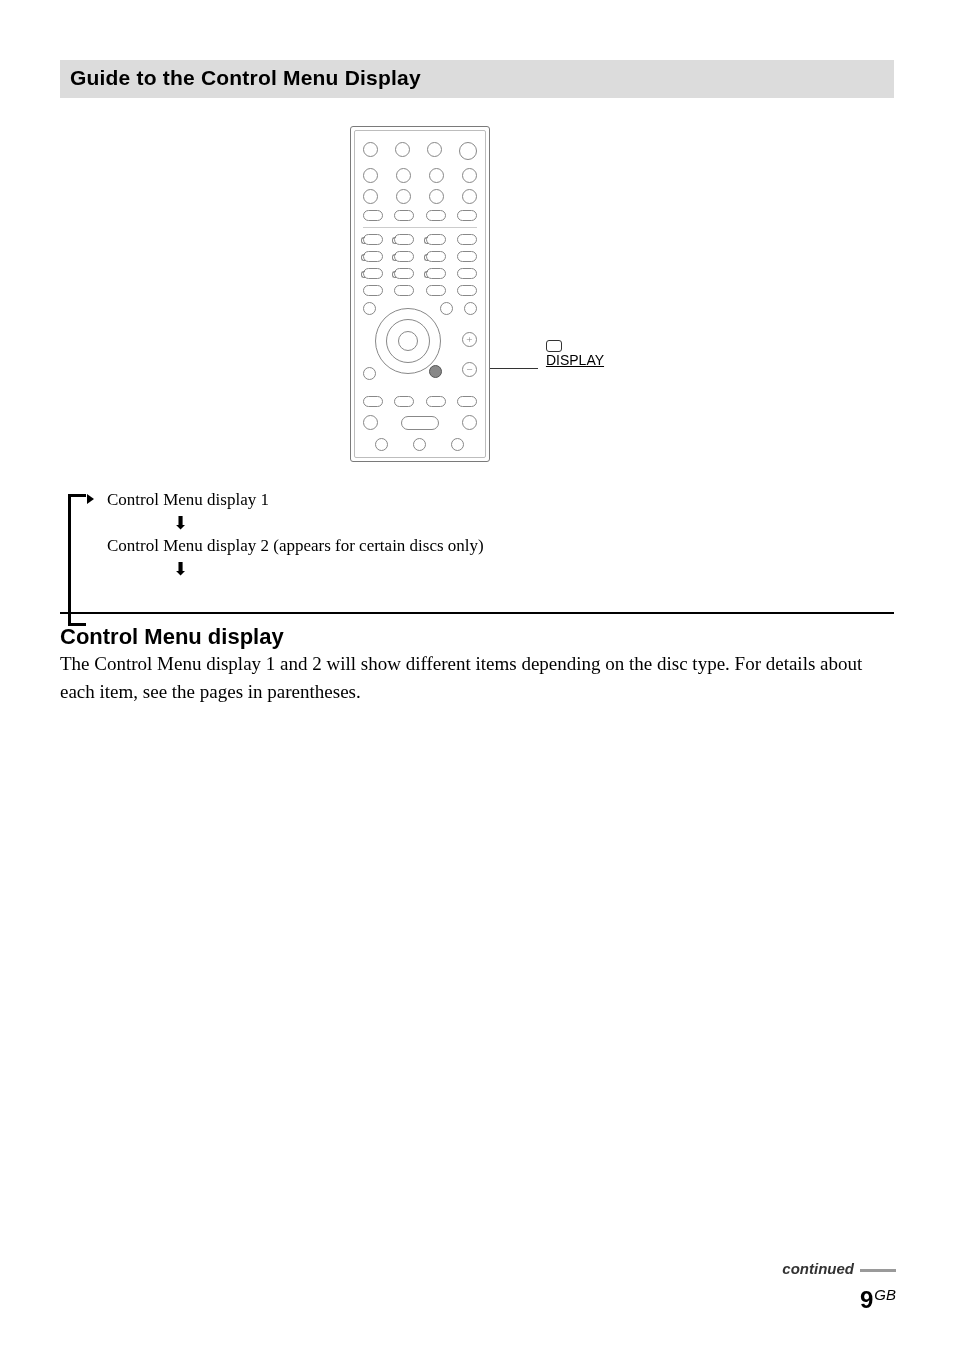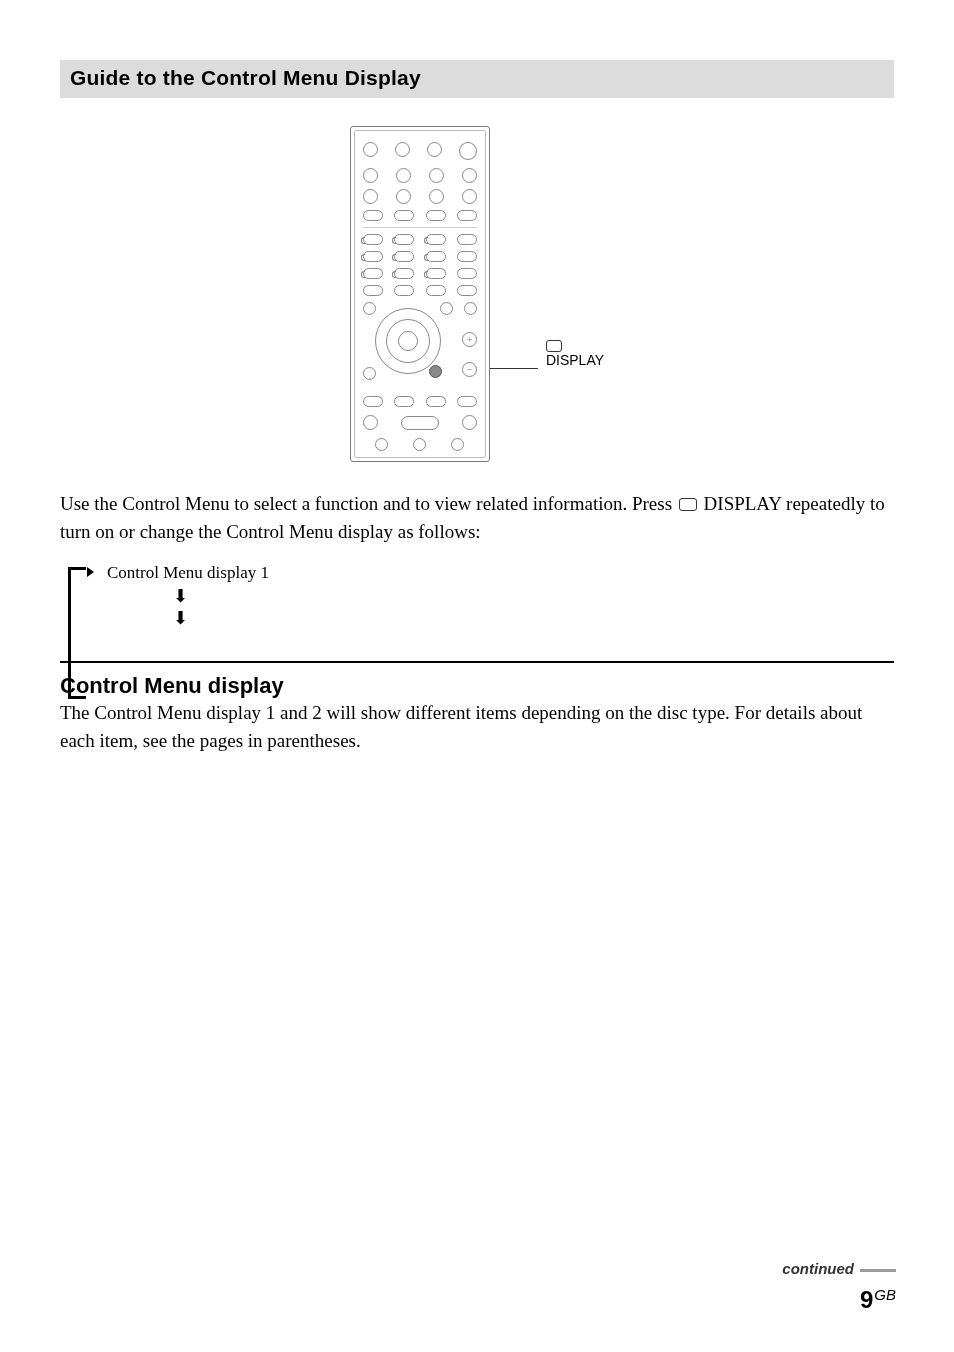--- a/index.html
+++ b/index.html
@@ -31,21 +31,21 @@
 .minus-btn{ position:absolute; right:0; top:60px; width:15px; height:15px; border:1px solid #888; border-radius:50%; display:flex;align-items:center;justify-content:center;font-size:11px;line-height:1;color:#888;}
 .bl-dot { position:absolute; left:0; bottom:8px; width:13px; height:13px; border:1px solid #888; border-radius:50%; }
 .display-dot { position:absolute; left:66px; bottom:10px; width:13px; height:13px; border:1px solid #555; background:#888; border-radius:50%; }
 
 .lower-rows .btn-row { margin-top:8px; margin-bottom:0; }
 .wide-pill { width: 38px; height: 14px; border:1px solid #888; border-radius: 8px; }
 .last-row .cbtn { width:13px; height:13px; }
 
 .callout { position: relative; display:flex; align-items:flex-end; margin-left: 0; }
 .callout-line { width: 48px; border-top:1px solid #333; margin-top: 227px; }
-.callout-text { margin-left: 8px; margin-top: 212px; font-family: Arial, Helvetica, sans-serif; font-size: 14px; line-height: 1.1; }
+.callout-text { margin-left: 8px; margin-top: 212px; font-family: Arial, Helvetica, sans-serif; font-size: 14px; line-height: 1.1; text-decoration: underline; }
 .callout-text .tv-icon { display:inline-block; width:16px; height:12px; border:1px solid #333; border-radius:3px; position:relative; vertical-align:middle; }
 
 .para { font-size: 19px; line-height: 1.45; margin-bottom: 18px; }
 .tv-icon-inline { display:inline-block; width:18px; height:13px; border:1px solid #333; border-radius:3px; vertical-align:-1px; margin:0 2px; }
 
 .cycle { font-size: 17px; margin: 6px 0 34px 8px; position: relative; padding-left: 35px; }
 .cycle .loop { position:absolute; left:0; top:4px; width:18px; height:132px; border:3px solid #000; border-right:none; }
 .cycle .loop::before { content:""; position:absolute; left:16px; top:-3px; width:0; height:0; border-left:7px solid #000; border-top:5px solid transparent; border-bottom:5px solid transparent; }
 .cycle-line { margin-left: 4px; }
 .down-arrow { font-size: 18px; line-height: 1; margin: 4px 0 4px 70px; }
@@ -157,28 +157,26 @@
       <div class="callout">
         <div class="callout-line"></div>
         <div class="callout-text">
           <span class="tv-icon"></span><br>
           <span>DISPLAY</span>
         </div>
       </div>
     </div>
   </div>
 
-  <p class="para">
-    <span>Use the Control Menu to select a function and to view related information. Press </span><span class="tv-icon-inline"></span><span> DISPLAY repeatedly to turn on or change the Control Menu display as follows:</span>
-  </p>
 
   <div class="cycle">
     <div class="loop"></div>
     <div class="cycle-line">Control Menu display 1</div>
     <div class="down-arrow">⬇</div>
+    <div class="cycle-line">Control Menu display 2 (appears for certain discs only)</div>
     <div class="down-arrow">⬇</div>
   </div>
 
   <div class="hr"></div>
   <div class="sub-head">Control Menu display</div>
 
   <p class="para">The Control Menu display 1 and 2 will show different items depending on the disc type. For details about each item, see the pages in parentheses.</p>
 
   <div class="footer">
     <div>

